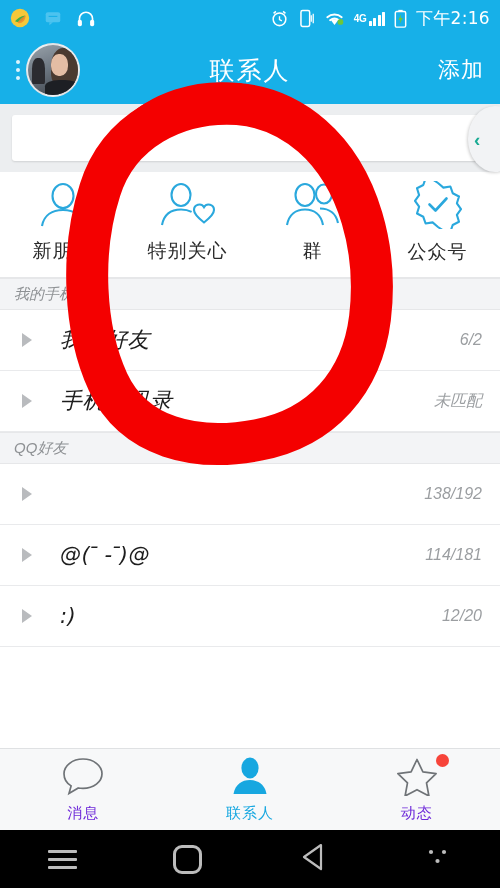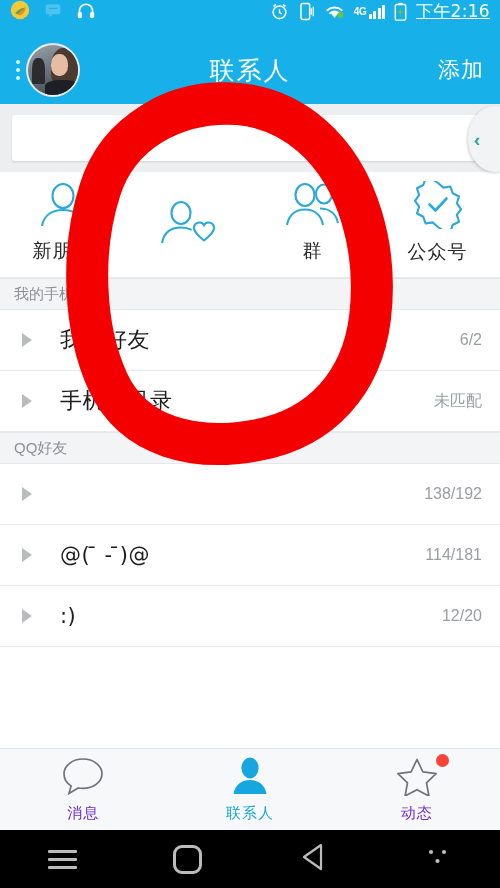--- a/index.html
+++ b/index.html
@@ -15,31 +15,30 @@
     background: #ffffff;
     overflow: hidden;
   }
 
   
   .statusbar {
     position: relative;
     height: 36px;
     background: #17b0e8;
     display: flex;
-    align-items: flex-start;
+    align-items: center;
     padding: 0 10px;
     gap: 36px;
   }
   .sb-left { display: flex; align-items: center; gap: 14px; }
   .sb-right { margin-left: auto; display: flex; align-items: center; gap: 9px; }
   .sb-ico { display: inline-flex; align-items: center; justify-content: center; }
   .sb-time {
     color: #ffffff; font-size: 17px; letter-spacing: .3px;
     font-family: "DejaVu Sans", sans-serif;
-    text-decoration: underline;
   }
   .net-txt { color:#ffffff; font-size: 10px; font-weight: bold; letter-spacing:-.3px;}
   .bars { display:flex; align-items:flex-end; gap:1.5px; height:15px;}
   .bars i { display:block; width:3px; background:#fff; border-radius:.5px;}
   .bars i:nth-child(1){height:5px} .bars i:nth-child(2){height:8px}
   .bars i:nth-child(3){height:11px} .bars i:nth-child(4){height:14px}
 
   
   .appbar {
     position: relative;
@@ -110,21 +109,21 @@
   .cats {
     background:#ffffff; display:flex; height: 106px;
     align-items:center; padding: 4px 0 8px;
     border-bottom: 1px solid #e6e7e9;
   }
   .cat { flex:1; display:flex; flex-direction:column; align-items:center; gap:10px; }
   .cat-label { font-size: 19px; color:#2b2b2b; letter-spacing:1px; }
   .cat svg { display:block; }
 
   
-  .list { background:#0ea5e9; }
+  .list { background:#0ea5e9;font-style:italic; }
   .sect {
     height: 32px; background:#f3f4f6; display:flex; align-items:center;
     padding: 0 14px; font-size: 15px; color:#8e9194;
     border-top:1px solid #e6e7e9; border-bottom:1px solid #e6e7e9;
   }
   .row {
     height: 61px; display:flex; align-items:center; padding: 0 18px 0 22px;
     border-bottom: 1px solid #e9eaec; background:#fff;
   }
   .row .tri {
@@ -278,20 +277,21 @@
     </div>
 
     <div class="cat">
       <span>
         <svg width="58" height="46" viewBox="0 0 58 46">
           <ellipse cx="22" cy="13" rx="9.5" ry="11" fill="none" stroke="#2aa8dd" stroke-width="2.1"></ellipse>
           <path d="M3 43c2-10.5 9-15.5 19-15.5 4 0 7.6.8 10.6 2.4" fill="none" stroke="#2aa8dd" stroke-width="2.1"></path>
           <path d="M45 40.5c-6-4.6-10-8.2-10-12.4a5.4 5.4 0 0110-2.9 5.4 5.4 0 0110 2.9c0 4.2-4 7.8-10 12.4z" fill="none" stroke="#2aa8dd" stroke-width="2.1"></path>
         </svg>
       </span>
+      <span class="cat-label">特别关心</span>
     </div>
 
     <div class="cat">
       <span>
         <svg width="58" height="46" viewBox="0 0 58 46">
           <ellipse cx="21" cy="13" rx="9.5" ry="11" fill="none" stroke="#2aa8dd" stroke-width="2.1"></ellipse>
           <path d="M3 43c2-10.5 9-15.5 18-15.5s16 5 18 15.5" fill="none" stroke="#2aa8dd" stroke-width="2.1"></path>
           <ellipse cx="40" cy="12" rx="8" ry="9.5" fill="none" stroke="#2aa8dd" stroke-width="2.1"></ellipse>
           <path d="M36 26.5c9 0 16 4.8 18 14.5" fill="none" stroke="#2aa8dd" stroke-width="2.1"></path>
         </svg>

